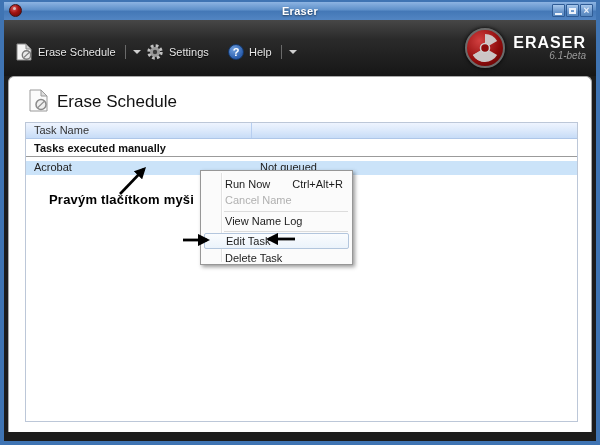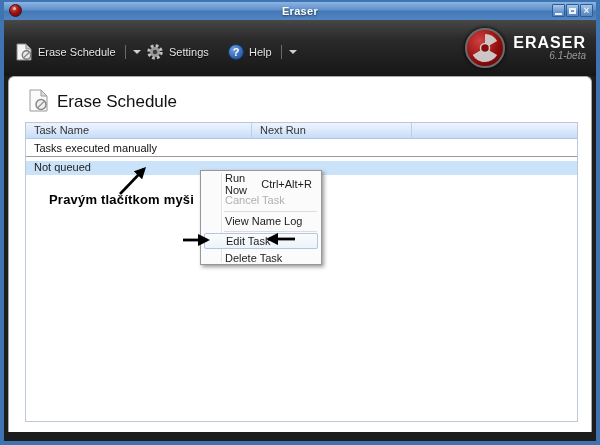--- a/index.html
+++ b/index.html
@@ -69,27 +69,27 @@
   .page-title { font-size:17px; color:#111; margin-top:3px; }
   
   .task-table { position:absolute; left:16px; top:45px; width:553px; height:300px;
     border:1px solid #bcc7d8; background:#fff; }
   .t-header { display:flex; height:16px;
     background: linear-gradient(180deg,#eef4fe 0%,#dce9fb 50%,#c7dcf7 100%);
     border-bottom:1px solid #aec6e8; font-size:11px; color:#333; }
   .t-header .cell { padding:1px 8px 0 8px; border-right:1px solid #b7cef0; overflow:hidden; white-space:nowrap; }
   .c0{ width:226px; } .c1{ width:160px; } .c2{ width:143px; } .c3{ flex:1; border-right:none !important; }
   .group-row { position:absolute; left:0; right:0; top:19px; height:15px;
-    font-size:11px; font-weight:normal; color:#111; padding-left:8px;
+    font-size:11px; font-weight:bold; color:#111; padding-left:8px;
     border-bottom:1px solid #9b9b9b; }
   .task-row { position:absolute; left:0; right:0; top:38px; height:14px;
     background:#cbe3f9; display:flex; font-size:11px; color:#222; }
   .task-row .cell { padding:0 0 0 8px; overflow:hidden; white-space:nowrap; }
   
-  .ctx-menu { position:absolute; left:200px; top:170px; width:122px; height:95px;
+  .ctx-menu { position:absolute; left:200px; top:170px; width:153px; height:95px;
     background:#fbfbfb; border:1px solid #979797; box-shadow:2px 2px 4px rgba(0,0,0,.4); z-index:5; }
   .ctx-menu::before { content:""; position:absolute; left:20px; top:2px; bottom:2px; width:1px; background:#e2e2e2; box-shadow:1px 0 0 #fff; }
   .mi { position:absolute; left:3px; right:3px; height:16px; font-size:11px; color:#1c1c1c;
     display:flex; align-items:center; padding-left:21px; }
   .mi .sc { margin-left:auto; padding-right:6px; }
   .mi-disabled { color:#b0b0b0; }
   .mi-sep { position:absolute; left:23px; right:4px; height:1px; background:#dcdcdc; }
   .mi-hot { border:1px solid #b3c6dd; border-radius:2px;
     background: linear-gradient(180deg,#fafcfe,#ebf3fb); }
   
@@ -168,39 +168,39 @@
         <path d="M12 1 l6 6 h-6 z" fill="#dedede" stroke="#9a9a9a"></path>
         <circle cx="12" cy="15.5" r="5" fill="#efefef" stroke="#8a8a8a" stroke-width="1.5"></circle>
         <line x1="8.8" y1="18.6" x2="15.2" y2="12.4" stroke="#8a8a8a" stroke-width="1.3"></line>
       </svg>
       <span class="page-title">Erase Schedule</span>
     </div>
 
     <div class="task-table">
       <div class="t-header">
         <div class="cell c0">Task Name</div>
-        <div class="cell c1">Next Run</div>
         <div class="cell c3"></div>
       </div>
       <div class="group-row">Tasks executed manually</div>
       <div class="task-row">
+        <div class="cell c0">Acrobat</div>
         <div class="cell c1">Not queued</div>
         <div class="cell c2"></div>
       </div>
     </div>
   </div>
 </div>
 
 <div class="ctx-menu">
   <div class="mi" style="top:5px;">
     <span>Run Now</span>
     <span class="sc">Ctrl+Alt+R</span>
   </div>
   <div class="mi mi-disabled" style="top:21px;">
-    <span>Cancel Task</span>
+    <span>Cancel Name</span>
   </div>
   <div class="mi-sep" style="top:40px;"></div>
   <div class="mi" style="top:42px;">
     <span>View Name Log</span>
   </div>
   <div class="mi-sep" style="top:60px;"></div>
   <div class="mi mi-hot" style="top:62px;">
     <span>Edit Task</span>
   </div>
   <div class="mi" style="top:79px;text-align:right;">

